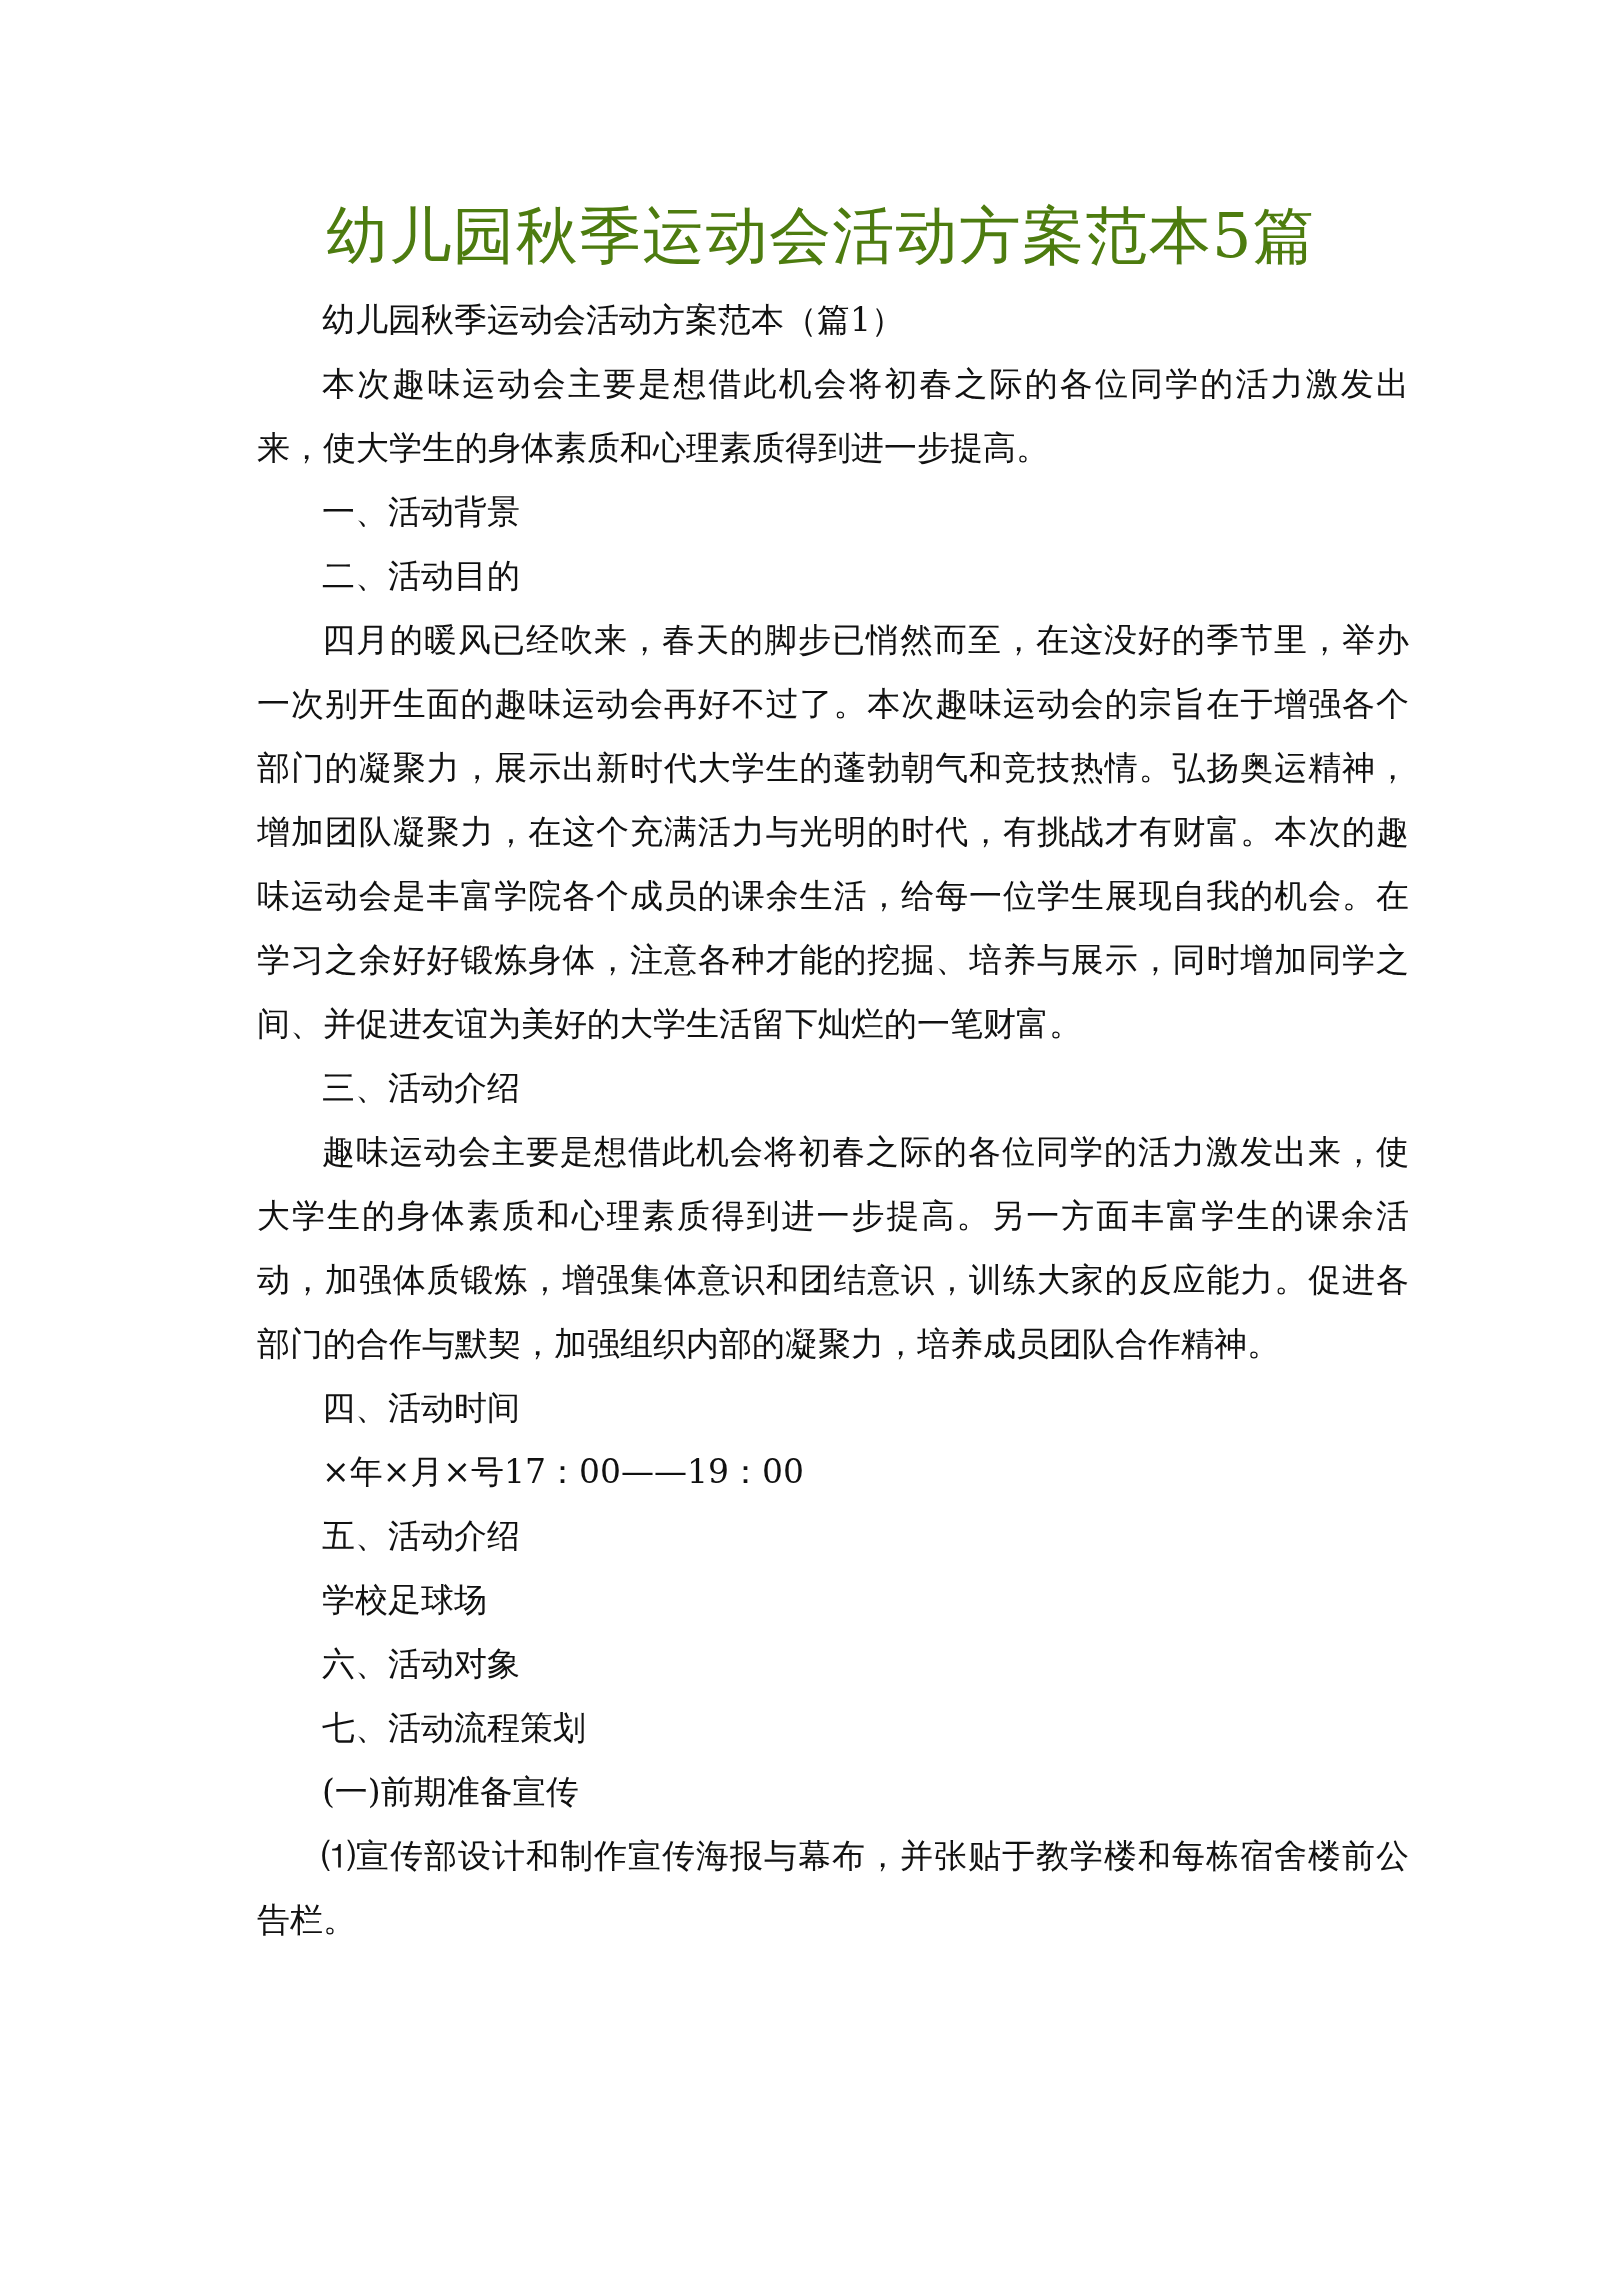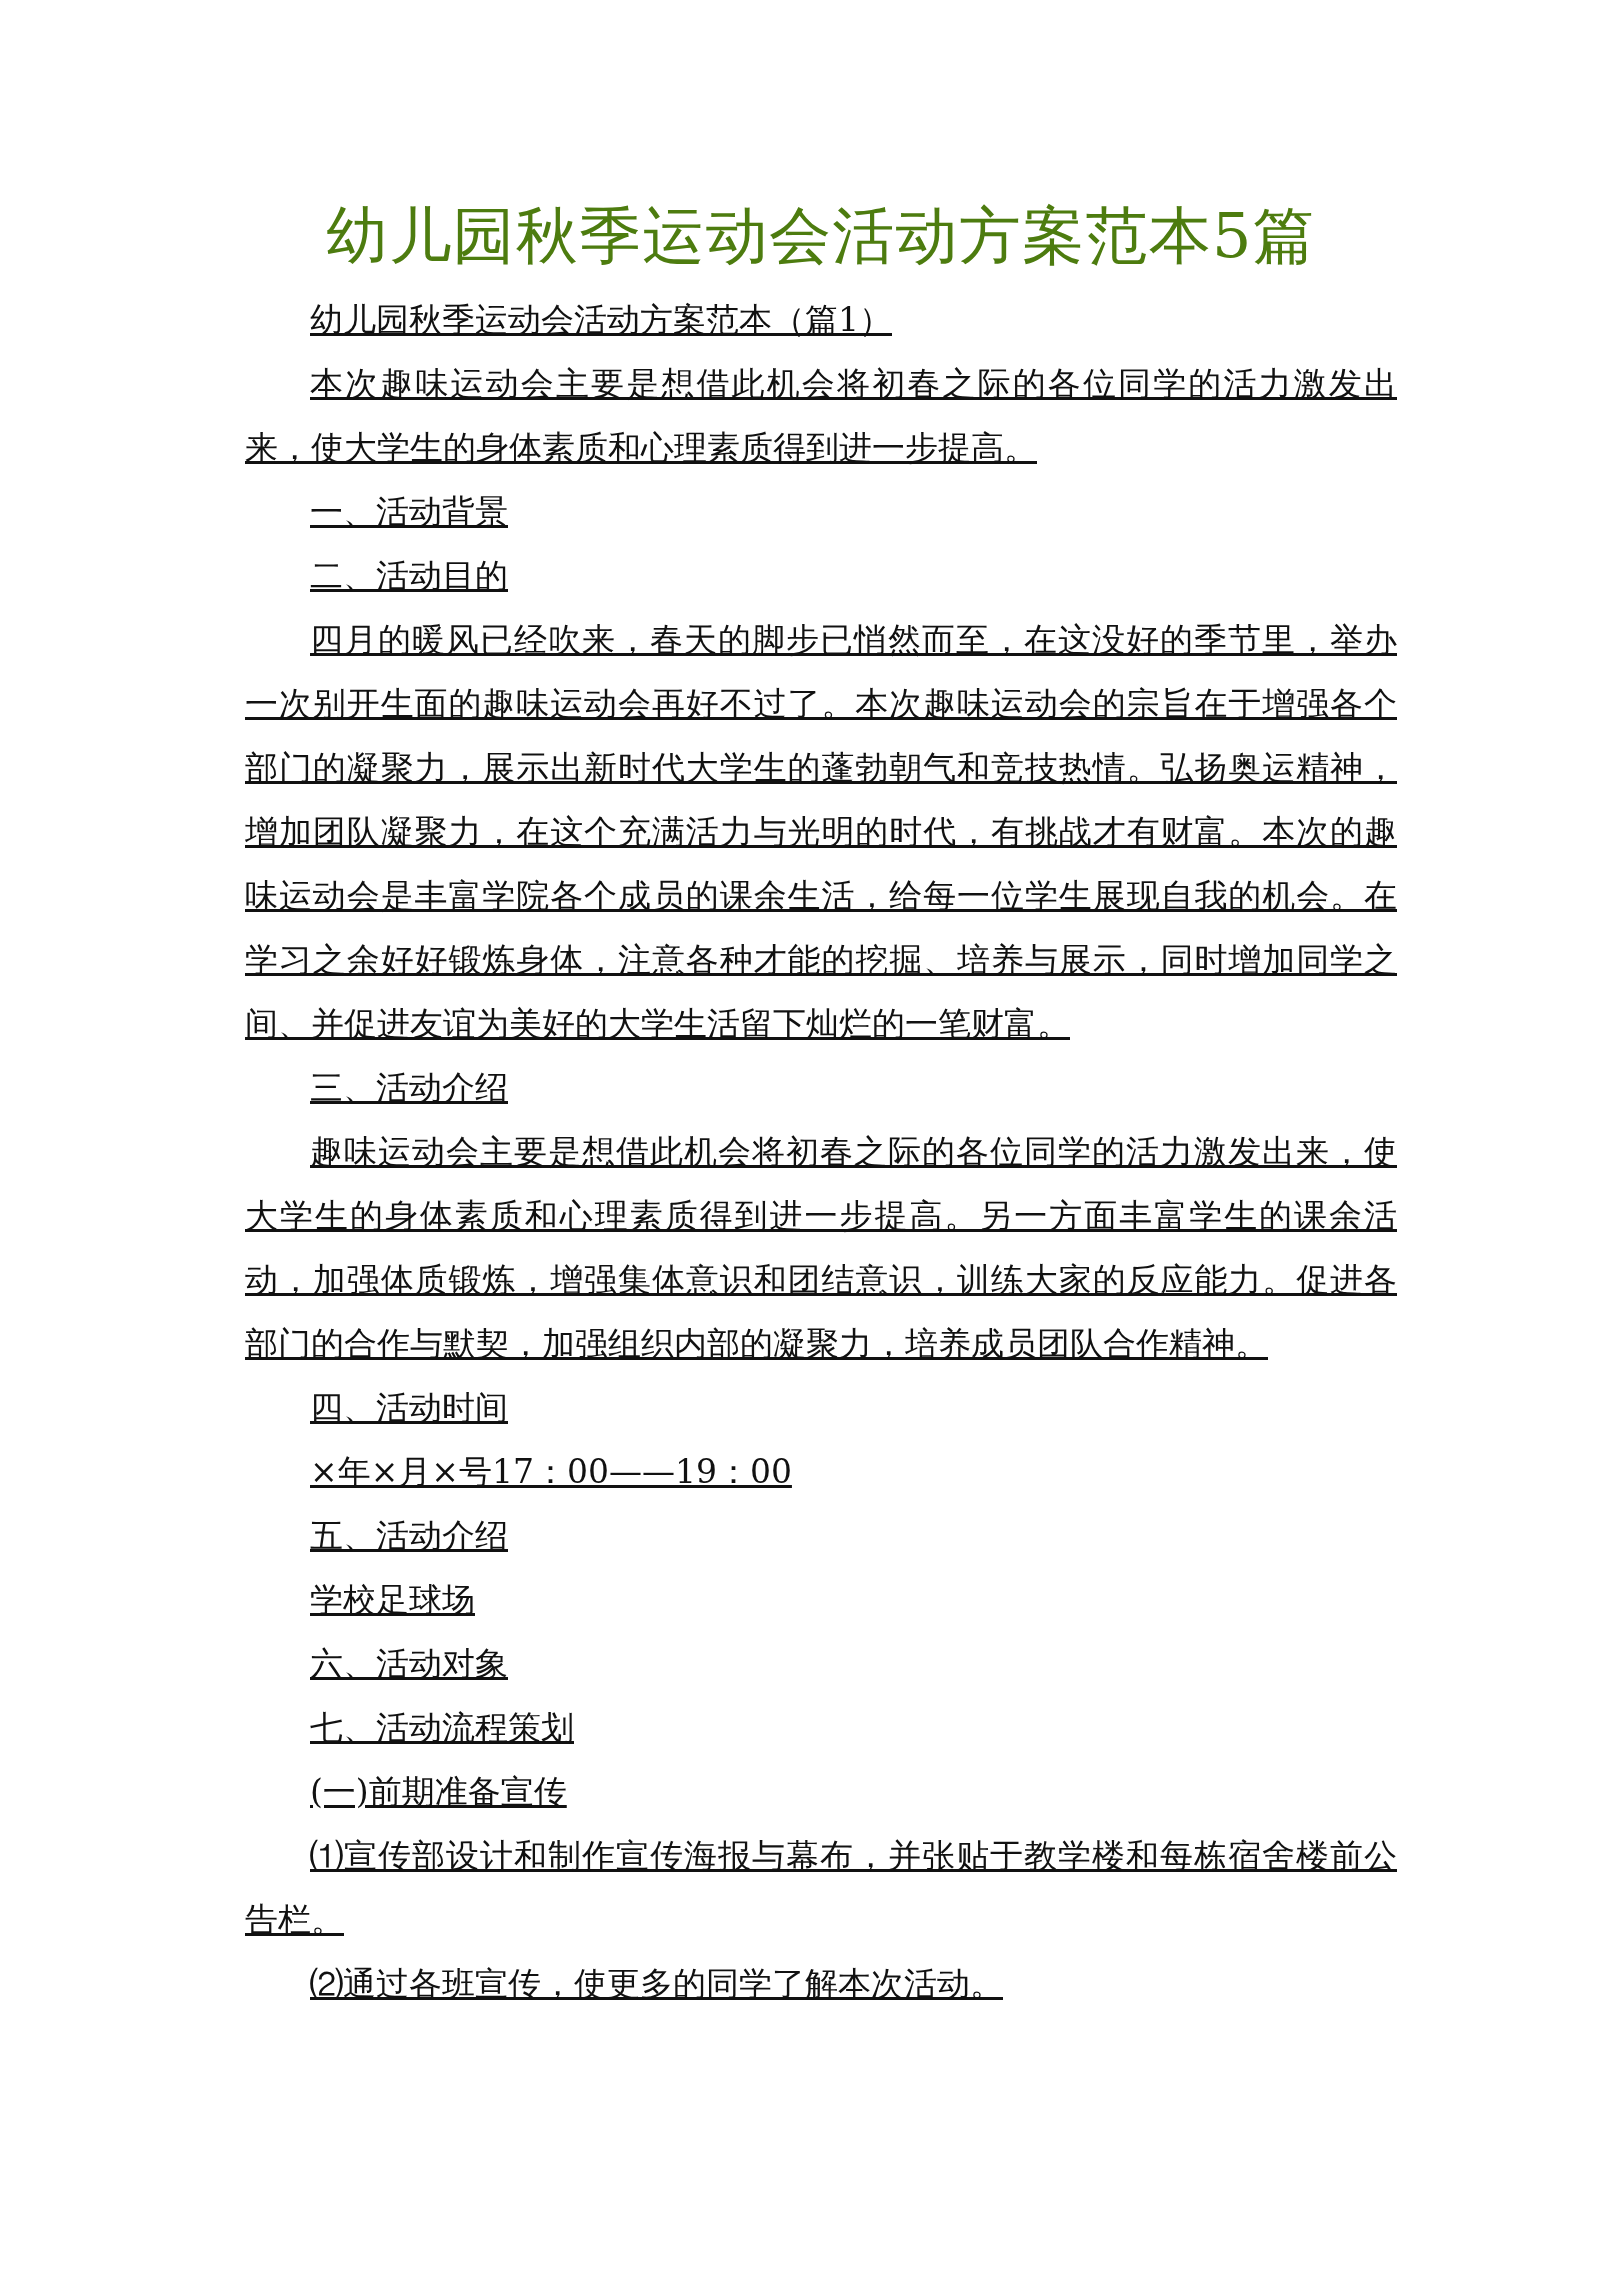--- a/index.html
+++ b/index.html
@@ -29,24 +29,23 @@
       text-align: center;
       font-size: 62px;
       line-height: 79px;
       letter-spacing: 1.3px;
       margin: 0;
       font-weight: normal;
       color: #4d7c0f;
     }
     .body-text {
       position: absolute;
-      left: 0;
+      left: 12px;
       top: 288px;
       width: 1152px;
-      text-decoration: underline;
     }
     .para {
       margin: 0;
       font-size: 33px;
       line-height: 64px;
       text-align: justify;
       text-align-last: left;
       word-break: break-all;
     }
     .indent {
@@ -68,16 +67,15 @@
     <p class="para indent">三、活动介绍</p>
     <p class="para indent">趣味运动会主要是想借此机会将初春之际的各位同学的活力激发出来，使大学生的身体素质和心理素质得到进一步提高。另一方面丰富学生的课余活动，加强体质锻炼，增强集体意识和团结意识，训练大家的反应能力。促进各部门的合作与默契，加强组织内部的凝聚力，培养成员团队合作精神。</p>
     <p class="para indent">四、活动时间</p>
     <p class="para indent">×年×月×号17：00——19：00</p>
     <p class="para indent">五、活动介绍</p>
     <p class="para indent">学校足球场</p>
     <p class="para indent">六、活动对象</p>
     <p class="para indent">七、活动流程策划</p>
     <p class="para indent">(一)前期准备宣传</p>
     <p class="para indent">⑴宣传部设计和制作宣传海报与幕布，并张贴于教学楼和每栋宿舍楼前公告栏。</p>
-    <p class="para indent">⑵通过各班宣传，使更多的同学了解本次活动。</p>
   </div>
 </div>
 
 
 </body></html>

